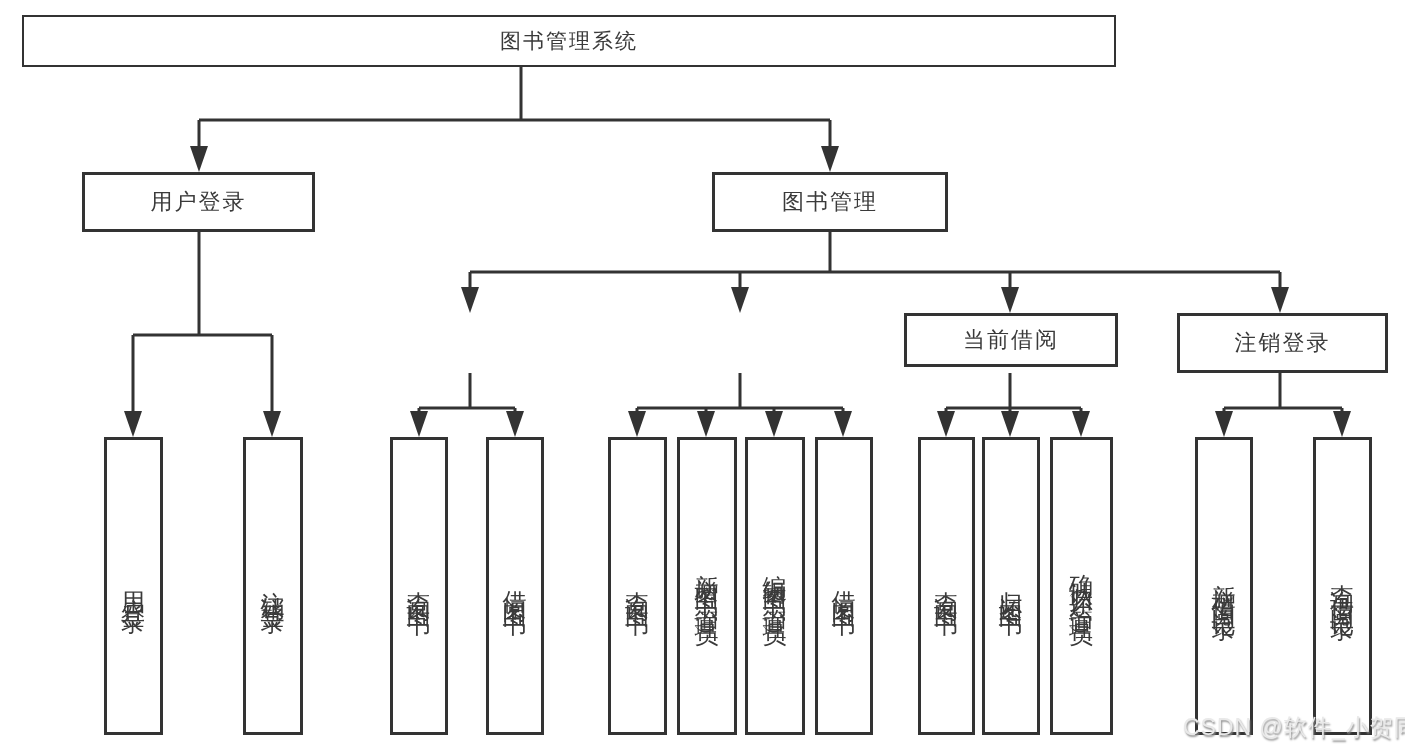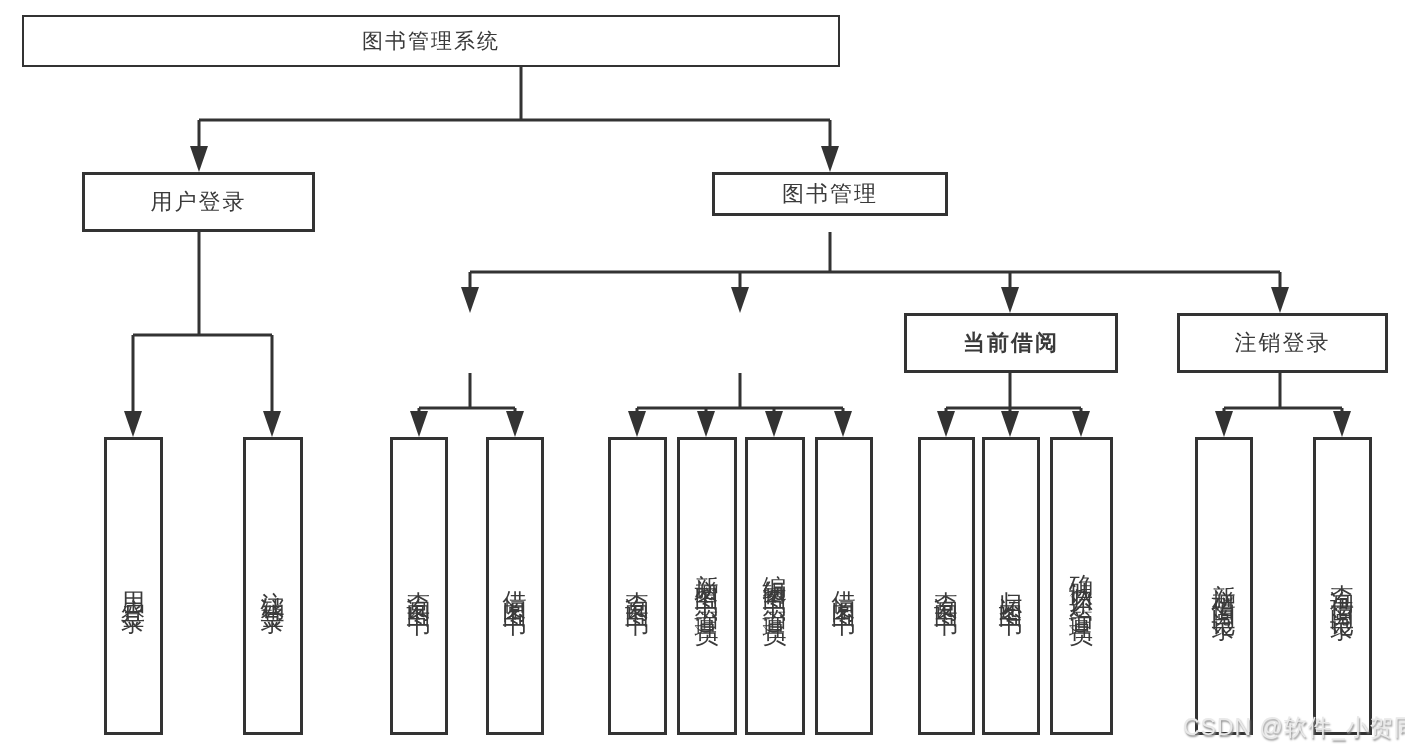--- a/index.html
+++ b/index.html
@@ -87,26 +87,26 @@
       <polygon points="765,411 783,411 774,437"></polygon>
       <polygon points="834,411 852,411 843,437"></polygon>
       <polygon points="937,411 955,411 946,437"></polygon>
       <polygon points="1001,411 1019,411 1010,437"></polygon>
       <polygon points="1072,411 1090,411 1081,437"></polygon>
       <polygon points="1215,411 1233,411 1224,437"></polygon>
       <polygon points="1333,411 1351,411 1342,437"></polygon>
     </g>
   </svg>
 
-  <div class="node root" style="left:22px; top:15px; width:818px; height:52px;">图书管理系统</div>
+  <div class="node root" style="left:22px; top:15px; width:1094px; height:52px;">图书管理系统</div>
 
   <div class="node" style="left:82px; top:172px; width:233px; height:60px;">用户登录</div>
-  <div class="node" style="left:712px; top:172px; width:236px; height:44px;">图书管理</div>
+  <div class="node" style="left:712px; top:172px; width:236px; height:60px;">图书管理</div>
 
-  <div class="node" style="left:904px; top:313px; width:214px; height:60px;font-weight:bold;">当前借阅</div>
+  <div class="node" style="left:904px; top:313px; width:214px; height:54px;">当前借阅</div>
   <div class="node" style="left:1177px; top:313px; width:211px; height:60px;">注销登录</div>
 
   <div class="node leaf" style="left:104px; top:437px; width:59px; height:298px;">用户登录</div>
   <div class="node leaf" style="left:243px; top:437px; width:60px; height:298px;">注销登录</div>
 
   <div class="node leaf" style="left:390px; top:437px; width:58px; height:298px;">查询图书</div>
   <div class="node leaf" style="left:486px; top:437px; width:58px; height:298px;">借阅图书</div>
 
   <div class="node leaf" style="left:608px; top:437px; width:59px; height:298px;">查询图书</div>
   <div class="node leaf" style="left:677px; top:437px; width:60px; height:298px;">新增图书（管理员）</div>

